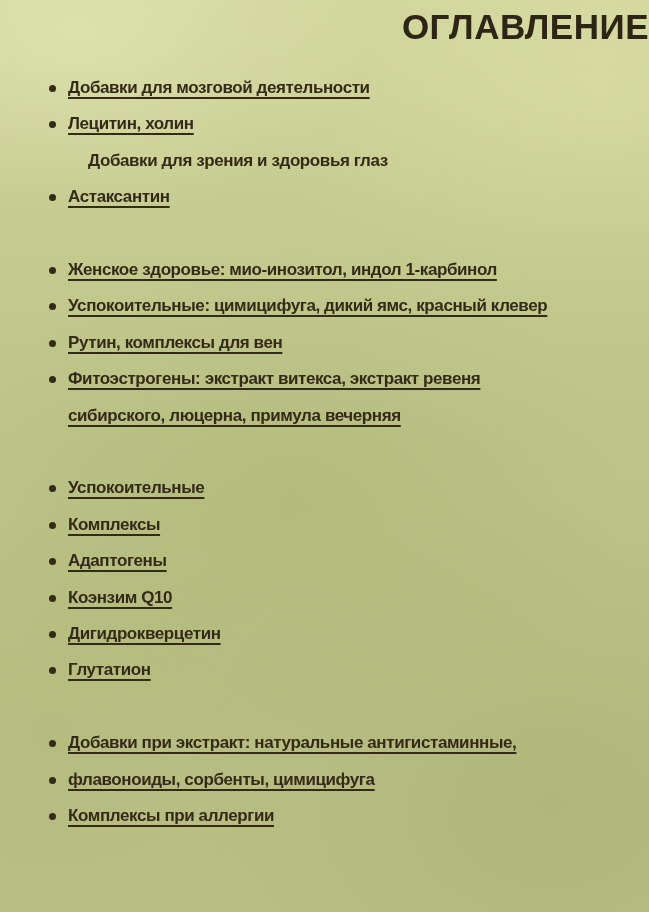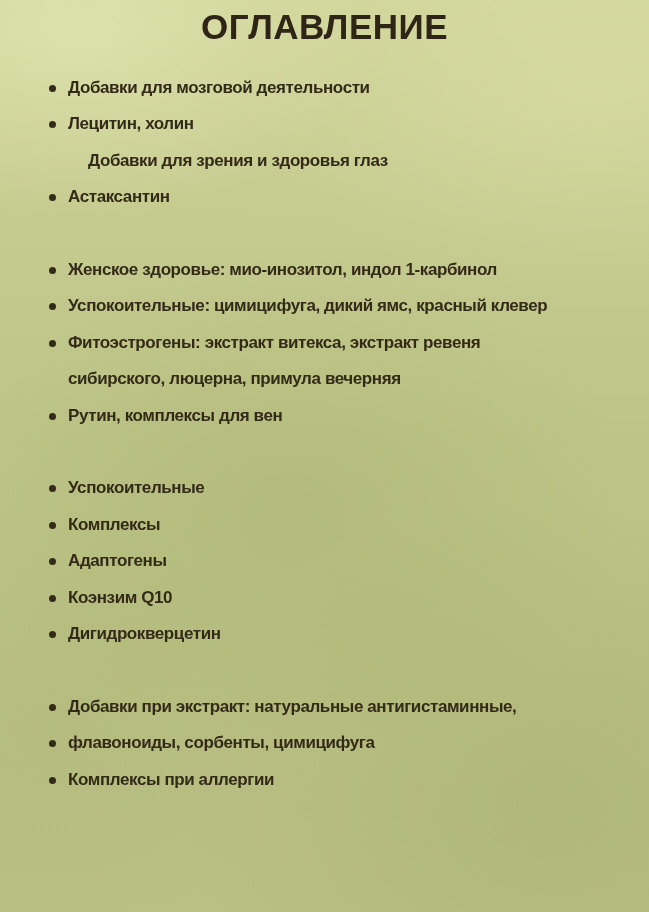--- a/index.html
+++ b/index.html
@@ -17,21 +17,21 @@
       radial-gradient(ellipse 420px 260px at 12% 4%, rgba(246,248,205,0.35), rgba(246,248,205,0) 70%),
       radial-gradient(ellipse 500px 300px at 92% 10%, rgba(240,243,190,0.25), rgba(240,243,190,0) 70%),
       radial-gradient(ellipse 480px 360px at 45% 55%, rgba(120,132,62,0.14), rgba(120,132,62,0) 70%),
       radial-gradient(ellipse 520px 420px at 85% 88%, rgba(128,138,70,0.16), rgba(128,138,70,0) 72%),
       radial-gradient(ellipse 380px 300px at 8% 80%, rgba(150,160,90,0.12), rgba(150,160,90,0) 70%),
       linear-gradient(180deg, #d0d59b 0%, #c6cc90 22%, #bdc487 48%, #b9c083 75%, #babf84 100%);
   }
   .page-title {
     margin: 0;
     padding-top: 6px;
-    text-align: center;
+    text-align: right;
     font-size: 35px;
     line-height: 42px;
     letter-spacing: 0.5px;
     color: #2f2516;
   }
   .toc {
     padding: 22px 38px 0 40px;
   }
   .toc-group + .toc-group {
     margin-top: 36.4px;
@@ -43,20 +43,21 @@
   }
   .row .line {
     display: block;
     line-height: 36.4px;
     white-space: nowrap;
   }
   .row.link {
     padding-left: 28px;
   }
   .row.link .line {
+    text-decoration: underline;
     text-decoration-thickness: 2px;
     text-underline-offset: 3.5px;
   }
   .row.link .bullet {
     position: absolute;
     left: 9px;
     top: 15px;
     width: 7px;
     height: 7px;
     border-radius: 50%;
@@ -94,26 +95,26 @@
         <div class="row link">
           <span class="bullet"></span>
           <span class="line">Женское здоровье: мио-инозитол, индол 1-карбинол</span>
         </div>
         <div class="row link">
           <span class="bullet"></span>
           <span class="line">Успокоительные: цимицифуга, дикий ямс, красный клевер</span>
         </div>
         <div class="row link">
           <span class="bullet"></span>
-          <span class="line">Фитоэстрогены: экстракт витекса, экстракт ревеня</span>
-          <span class="line">сибирского, люцерна, примула вечерняя</span>
+          <span class="line">Рутин, комплексы для вен</span>
         </div>
         <div class="row link">
           <span class="bullet"></span>
-          <span class="line">Рутин, комплексы для вен</span>
+          <span class="line">Фитоэстрогены: экстракт витекса, экстракт ревеня</span>
+          <span class="line">сибирского, люцерна, примула вечерняя</span>
         </div>
       </div>
       <div class="toc-group">
         <div class="row link">
           <span class="bullet"></span>
           <span class="line">Успокоительные</span>
         </div>
         <div class="row link">
           <span class="bullet"></span>
           <span class="line">Комплексы</span>
@@ -123,20 +124,24 @@
           <span class="line">Адаптогены</span>
         </div>
         <div class="row link">
           <span class="bullet"></span>
           <span class="line">Коэнзим Q10</span>
         </div>
         <div class="row link">
           <span class="bullet"></span>
           <span class="line">Дигидрокверцетин</span>
         </div>
+        <div class="row link">
+          <span class="bullet"></span>
+          <span class="line">Глутатион</span>
+        </div>
       </div>
       <div class="toc-group">
         <div class="row link">
           <span class="bullet"></span>
           <span class="line">Добавки при экстракт: натуральные антигистаминные,</span>
         </div>
         <div class="row link">
           <span class="bullet"></span>
           <span class="line">флавоноиды, сорбенты, цимицифуга</span>
         </div>

